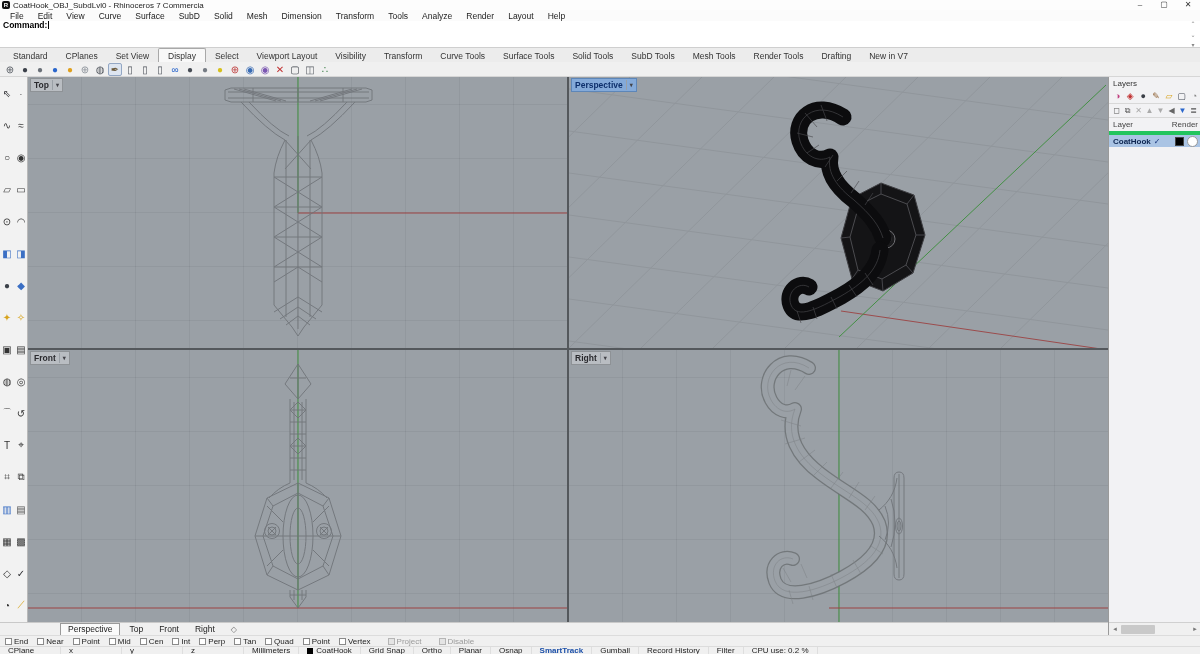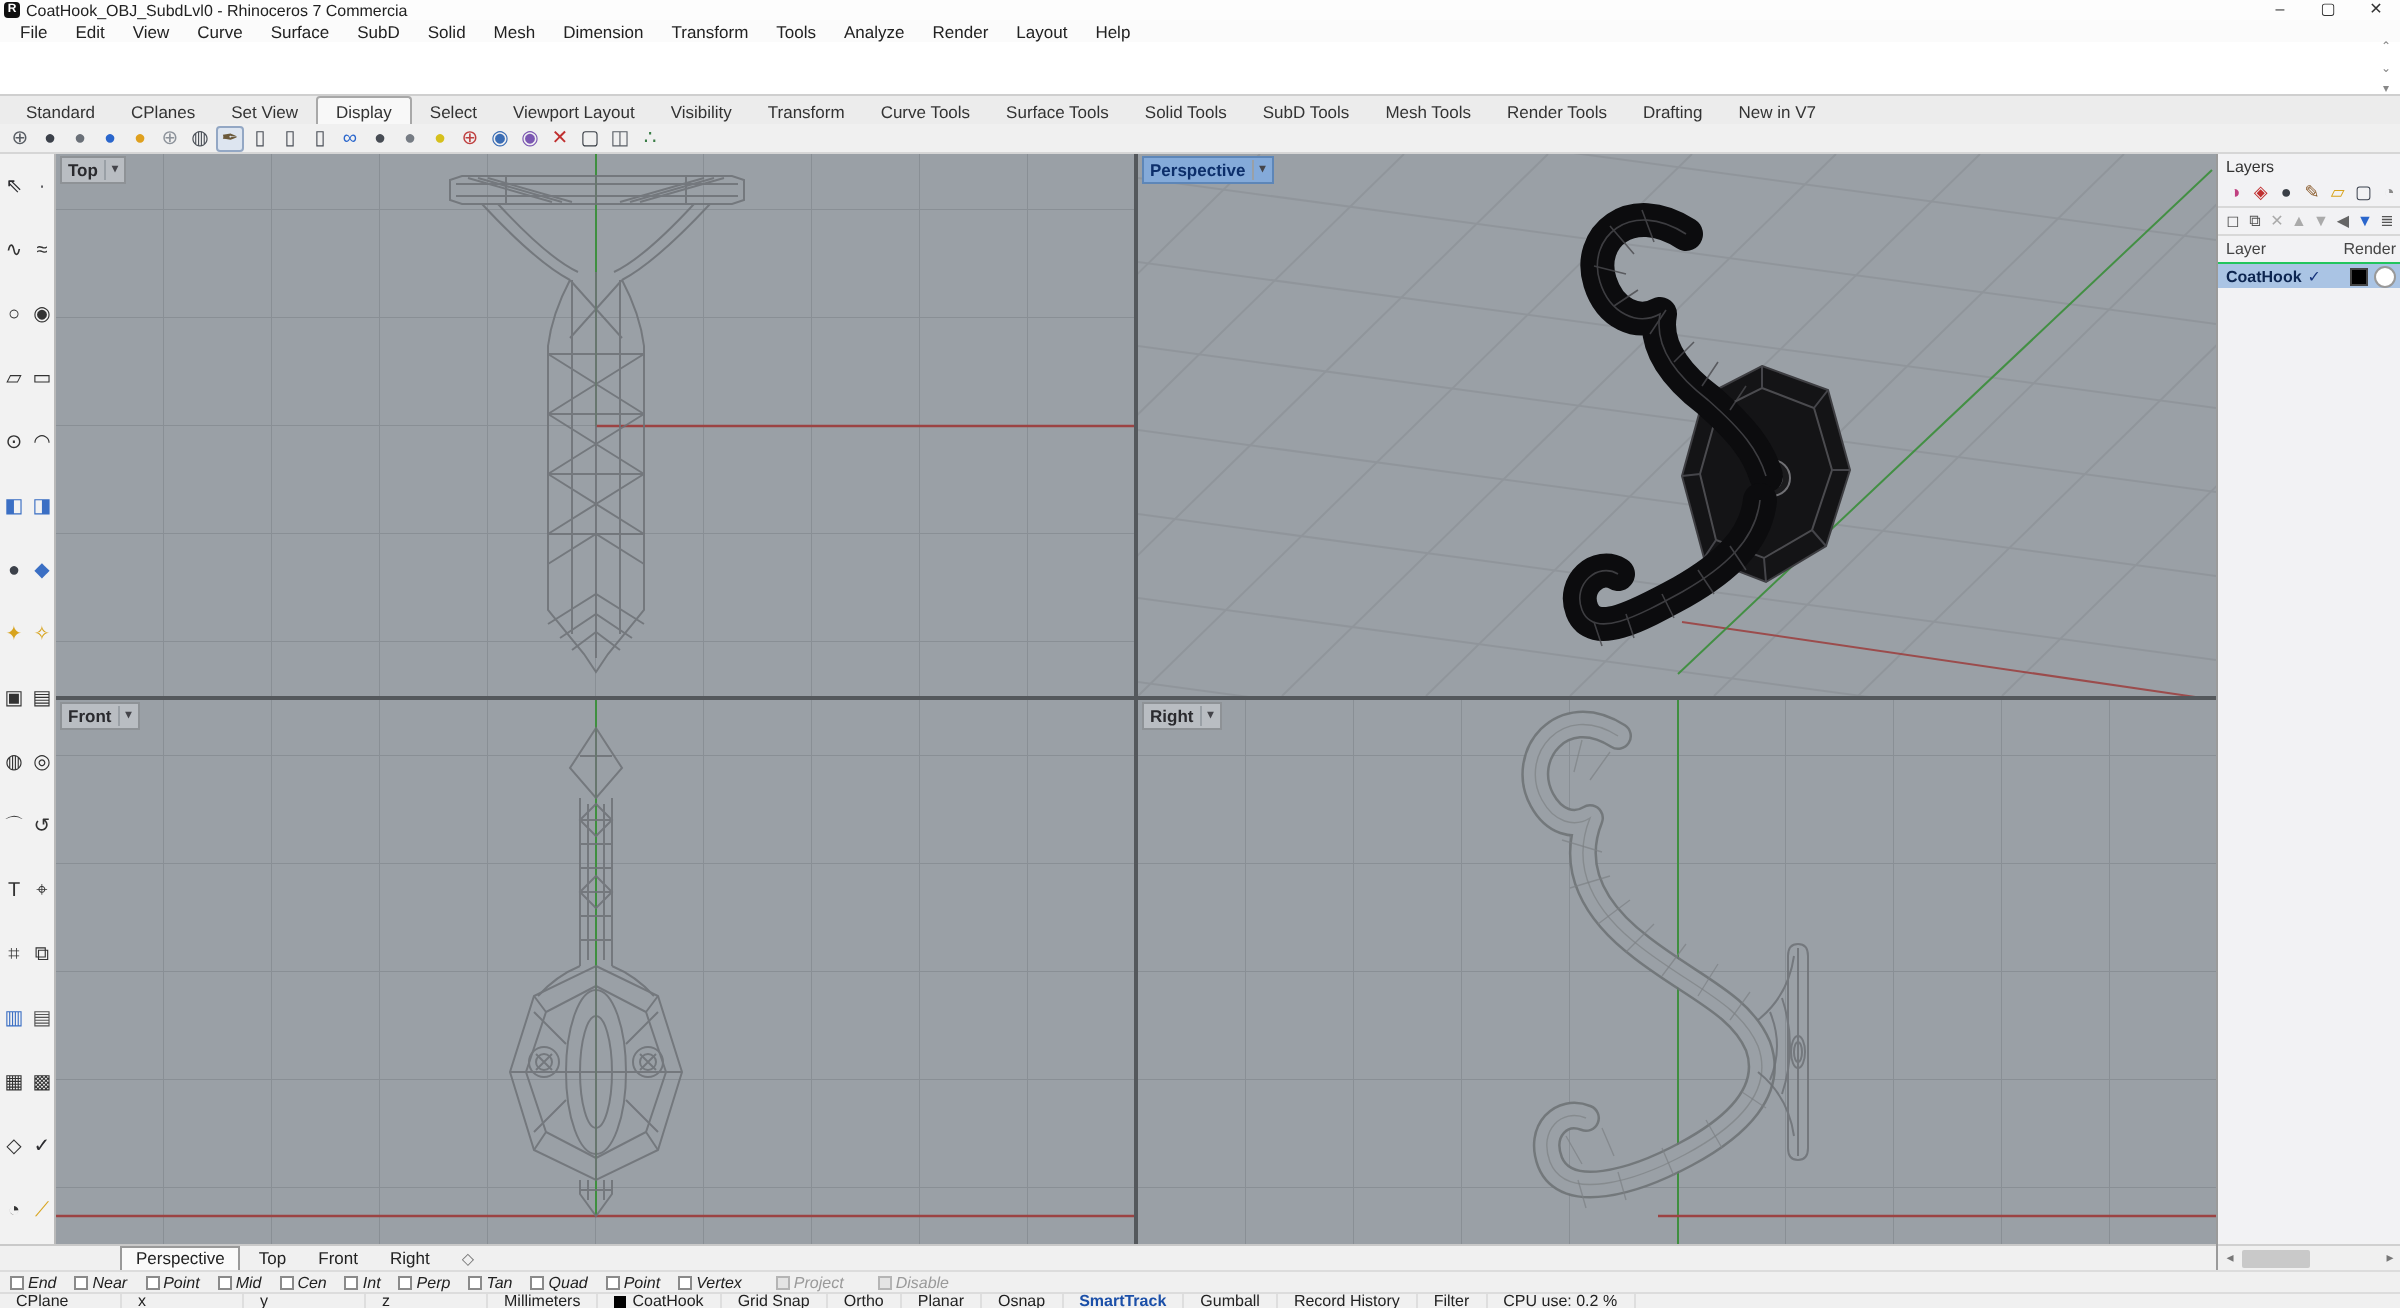--- a/index.html
+++ b/index.html
@@ -55,42 +55,42 @@
   .vplabel.active{background:#84aad9;border-color:#5d86b8;color:#0d2f6b;}
   
   .panel{position:absolute;left:1108px;top:77px;width:92px;height:558px;background:#f2f2f4;
          border-left:1px solid #9a9a9a;box-sizing:border-box;font-size:8px;color:#222;}
   .panel-title{padding:2px 0 1px 4px;font-size:8px;color:#333;}
   .panel-tabs{display:flex;gap:2px;padding:1px 0 2px 3px;border-bottom:1px solid #d8d8d8;}
   .ptab{width:11px;height:11px;display:flex;align-items:center;justify-content:center;font-size:9px;}
   .panel-ops{display:flex;gap:2px;padding:2px 0 2px 3px;border-bottom:1px solid #d8d8d8;}
   .pop{width:9px;height:9px;display:flex;align-items:center;justify-content:center;font-size:8px;}
   .layer-cols{display:flex;justify-content:space-between;padding:2px 2px 2px 4px;color:#444;
-              border-bottom:1px solid #22c55e;text-align:right;}
+              border-bottom:4px solid #22c55e;text-align:right;}
   .layer-row{display:flex;align-items:center;gap:3px;background:#aac4e4;height:12px;padding:0 2px 0 4px;
              color:#0d2550;font-weight:bold;}
   .layer-row .chk{font-weight:normal;color:#15337a;font-size:8px;}
   .layer-row .spacer{flex:1;}
   .layer-row .swb{width:7px;height:7px;background:#000;border:1px solid #444;}
   .layer-row .mat{width:9px;height:9px;background:#fff;border:1px solid #999;border-radius:50%;}
   .panel-scroll{position:absolute;left:0;bottom:0;width:92px;height:13px;background:#f0f0f0;
                 border-top:1px solid #d0d0d0;display:flex;align-items:center;box-sizing:border-box;}
   .pscroll-btn{width:12px;text-align:center;font-size:7px;color:#777;}
   .pscroll-thumb{width:34px;height:9px;background:#c9c9c9;border-radius:1px;}
   .pscroll-track{flex:1;}
   
   .vtabs{position:absolute;left:0;top:622px;width:1108px;height:13px;background:#f0f0f0;
          border-top:1px solid #c9c9c9;box-sizing:border-box;display:flex;align-items:center;
          padding-left:60px;font-size:8.5px;color:#222;gap:2px;}
   .vtab{padding:0 7px;line-height:11px;}
   .vtab.active{background:#fafafa;border:1px solid #9a9a9a;border-bottom:none;}
   .vtab.icon{color:#777;font-size:8px;}
   .osnap-row{position:absolute;left:0;top:635px;width:1200px;height:11px;background:#f0f0f0;
              border-top:1px solid #dcdcdc;box-sizing:border-box;display:flex;align-items:center;
-             padding-left:5px;font-size:8px;color:#222;gap:9px;font-style:italic;}
+             padding-left:5px;font-size:8px;color:#222;gap:9px;}
   .oitem{display:flex;align-items:center;gap:2px;}
   .oitem .cb{width:7px;height:7px;border:1px solid #8a8a8a;background:#fff;box-sizing:border-box;}
   .oitem.muted{color:#9a9a9a;margin-left:8px;}
   .oitem.muted .cb{background:#e4e4e4;border-color:#b5b5b5;}
   .statusbar{position:absolute;left:0;top:646px;width:1200px;height:8px;background:#f0f0f0;
              border-top:1px solid #dcdcdc;box-sizing:border-box;display:flex;align-items:center;
              font-size:8px;color:#222;}
   .seg{padding:0 8px;border-right:1px solid #dedede;display:flex;align-items:center;gap:3px;
        white-space:nowrap;line-height:8px;}
   .seg.accent{color:#1b4fa8;font-weight:bold;}
@@ -136,20 +136,21 @@
       <span class="menu-item">Dimension</span>
       <span class="menu-item">Transform</span>
       <span class="menu-item">Tools</span>
       <span class="menu-item">Analyze</span>
       <span class="menu-item">Render</span>
       <span class="menu-item">Layout</span>
       <span class="menu-item">Help</span>
     </div>
 
   <div class="cmd">
+    <div class="l3"><span>Command:</span><span class="caret"></span></div>
     <div class="cmd-spin">
         <span>⌃</span>
         <span>⌄</span>
         <span>▾</span>
       </div>
   </div>
 
   <div class="ribbon">
 
   <span class="rtab">Standard</span>

